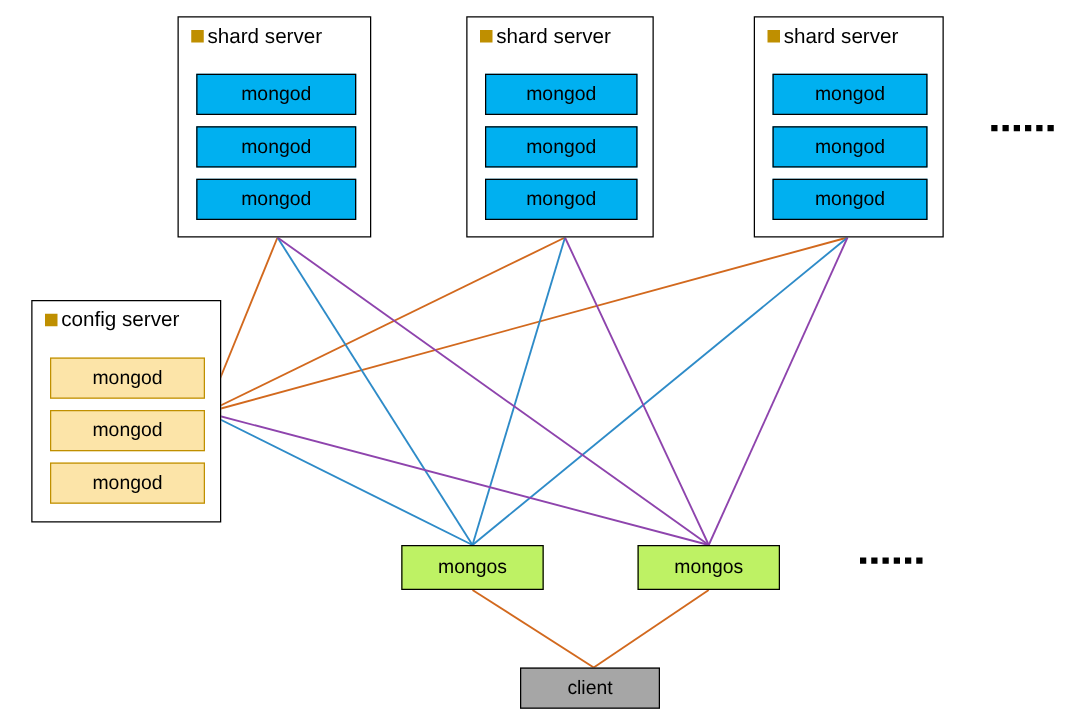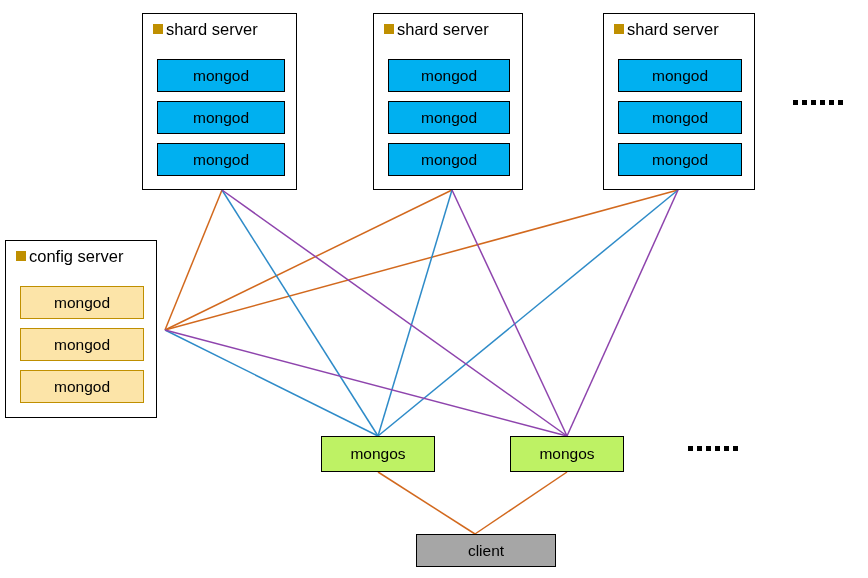--- a/index.html
+++ b/index.html
@@ -137,36 +137,36 @@
       </div>
       <div class="group-box" style="left: 603px; top: 13px; width: 152px; height: 177px;">
         <div class="group-title">
           <span class="bullet-square" style="background: rgb(191, 143, 0);"></span>
           <span>shard server</span>
         </div>
         <div class="node node-mongod-shard" style="left: 14px; top: 45px; width: 124px; height: 33px;">mongod</div>
         <div class="node node-mongod-shard" style="left: 14px; top: 87px; width: 124px; height: 33px;">mongod</div>
         <div class="node node-mongod-shard" style="left: 14px; top: 129px; width: 124px; height: 33px;">mongod</div>
       </div>
-      <div class="group-box" style="left: 5px; top: 240px; width: 152px; height: 178px;">
+      <div class="group-box" style="left: 25px; top: 240px; width: 152px; height: 178px;">
         <div class="group-title">
           <span class="bullet-square" style="background: rgb(191, 143, 0);"></span>
           <span>config server</span>
         </div>
         <div class="node node-mongod-config" style="left: 14px; top: 45px; width: 124px; height: 33px;">mongod</div>
         <div class="node node-mongod-config" style="left: 14px; top: 87px; width: 124px; height: 33px;">mongod</div>
         <div class="node node-mongod-config" style="left: 14px; top: 129px; width: 124px; height: 33px;">mongod</div>
       </div>
     </div>
   <div id="routers-layer">
       <div class="node node-mongos" style="left: 321px; top: 436px; width: 114px; height: 36px;">mongos</div>
       <div class="node node-mongos" style="left: 510px; top: 436px; width: 114px; height: 36px;">mongos</div>
     </div>
   <div id="client-layer">
-      <div class="node node-client" style="left: 416px; top: 534px; width: 140px; height: 33px;">client</div>
+      <div class="node node-client" style="left: 416px; top: 534px; width: 112px; height: 33px;">client</div>
     </div>
   <div id="ellipses-layer">
       <div class="ellipsis" title="......" style="left: 793px; top: 100px;">
         <i></i>
         <i></i>
         <i></i>
         <i></i>
         <i></i>
         <i></i>
       </div>

